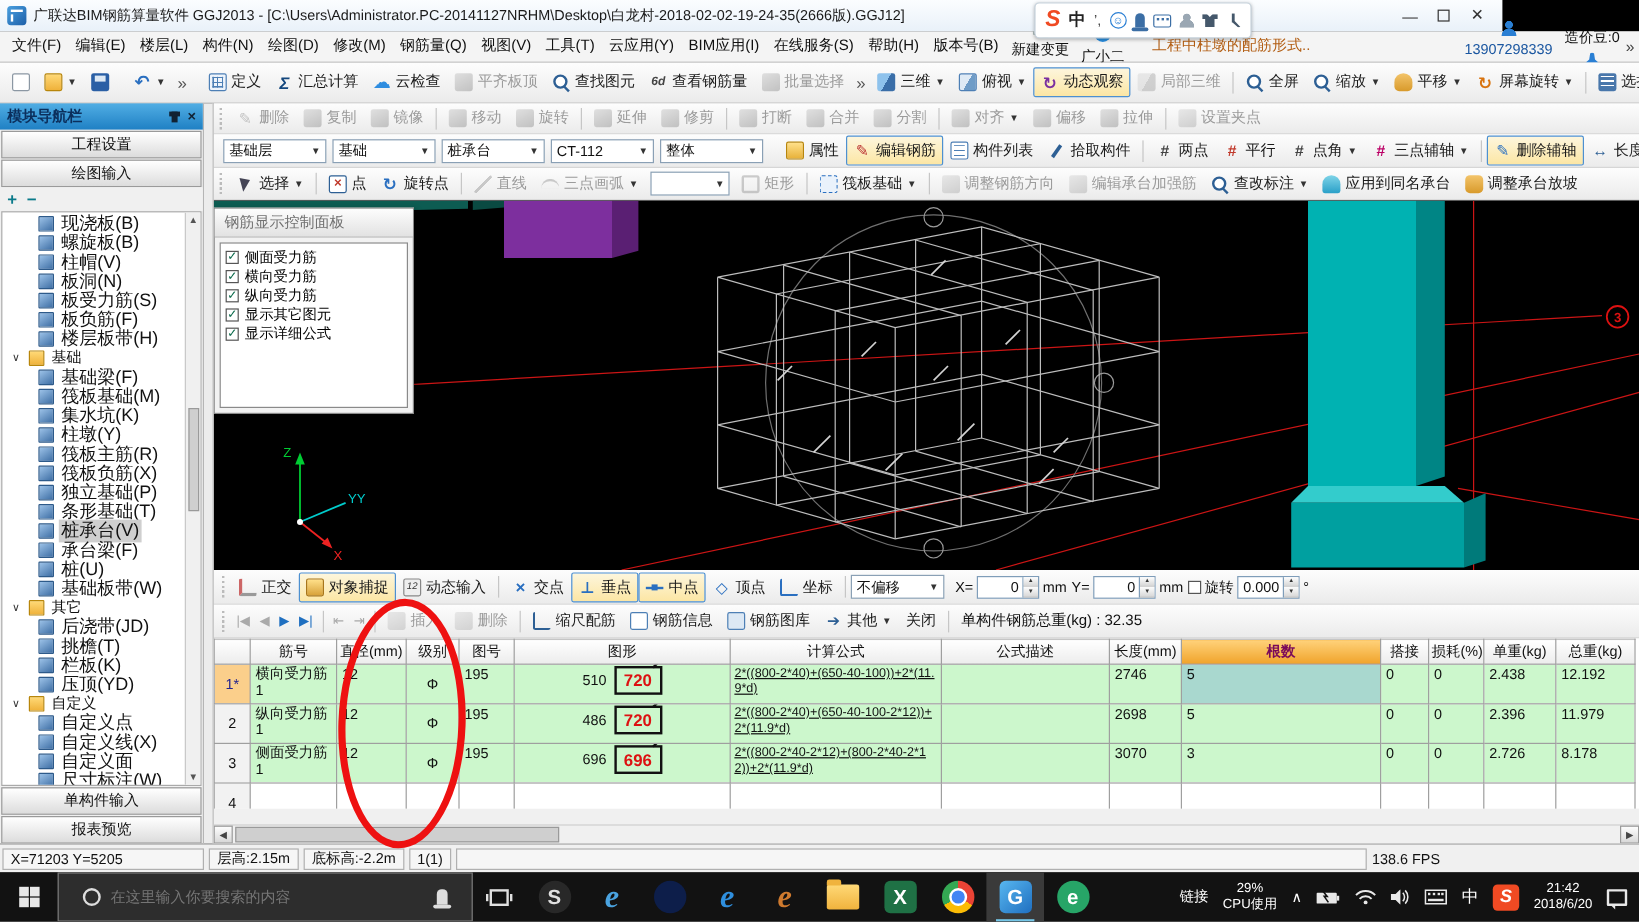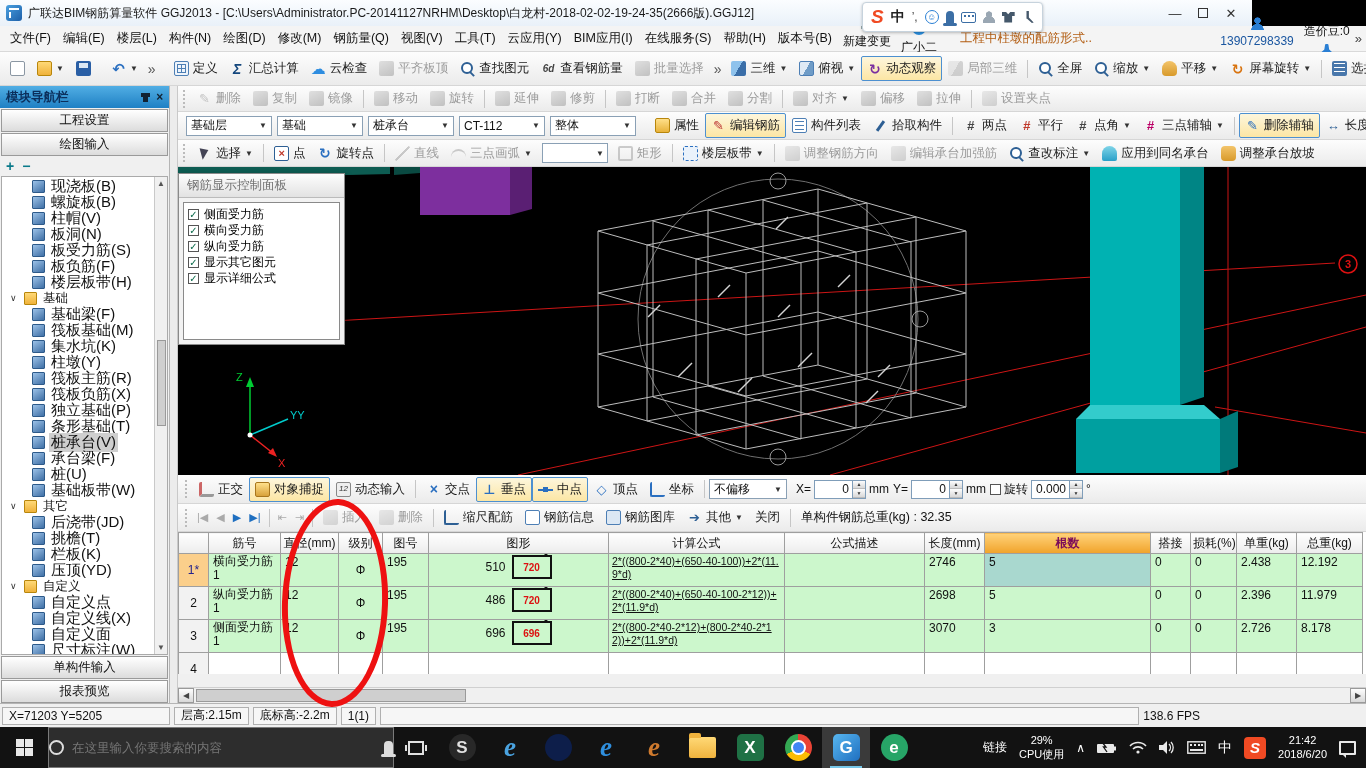--- a/index.html
+++ b/index.html
@@ -214,40 +214,40 @@
   .c-g { background:#ccf7cc; }
   .c-e { background:#fff; }
   .c-sel { background:#a9d8cf; }
   .c-num { background:#f2f2f2; text-align:center; vertical-align:middle; }
   .c-num.cur { background:#fbcf8b; color:#23238e; }
   .c-c { text-align:center; vertical-align:middle;}
   .c-f { font-size:10.5px; line-height:1.25; padding:1px 3px; word-break:break-all;text-decoration:underline;}
   .c-name { line-height:1.15; word-break:break-all; }
   .gwrap { display:flex; align-items:center; justify-content:center; gap:6px; height:100%; }
   .gbox { width:40px; height:24px; border:2px solid #111; position:relative; display:flex; align-items:center; justify-content:center;}
-  .gbox b { color:#dd1111; font-size:10px; font-weight:bold;}
+  .gbox b { color:#dd1111; font-size:14px; font-weight:bold;}
   .hook { position:absolute; top:-7px; right:-7px; width:15px; height:2px; background:#111; transform:rotate(-45deg);}
 
   
   #hscroll-gap { flex:1; background:#f0f0f0;}
   #hscroll { height:16px; background:#f0f0f0; border-top:1px solid #d0d0d0; display:flex; align-items:center;}
   .harr { width:16px; height:15px; background:linear-gradient(#fdfdfd,#d8d8d8); border:1px solid #9a9a9a; font-size:8px; color:#444; display:flex; align-items:center; justify-content:center;}
   #hthumb { width:270px; height:13px; background:#cfcfcf; border:1px solid #9a9a9a; margin-left:2px;}
 
   
   #statusbar { position:absolute; top:703px; left:0; width:1366px; height:24px; background:#f0f0f0; border-top:1px solid #b5b5b5;
     display:flex; align-items:center; padding:0 2px; gap:4px; z-index:20; font-size:12px;}
   .sseg { height:18px; border:1px solid #b0b0b0; background:#f6f6f6; display:flex; align-items:center; padding:0 6px; white-space:nowrap;}
 
   
   #taskbar { position:absolute; top:727px; left:0; width:1366px; height:41px; background:#121212; display:flex; align-items:stretch; z-index:30;}
   #start-btn { width:48px; display:flex; align-items:center; justify-content:center;}
   .winlogo { width:17px; height:17px; display:grid; grid-template-columns:8px 8px; grid-template-rows:8px 8px; gap:1px;}
   .winlogo i { background:#e8e8e8; }
-  #search-box { width:346px; background:#2d2d2d; border:1px solid #7a7a7a; display:flex; align-items:center; gap:8px; padding:0 0; margin:0;}
+  #search-box { width:346px; background:#2d2d2d; border:1px solid #7a7a7a; display:flex; align-items:center; gap:8px; padding:0 20px; margin:0;}
   .cortana { width:15px; height:15px; border:2px solid #ddd; border-radius:50%; flex:none;}
   #search-box input { background:transparent; border:none; outline:none; color:#bbb; font-size:12.5px; flex:1; font-family:inherit;}
   .mic2 { width:9px; height:13px; border-radius:4px 4px 0 0; background:#ddd; position:relative; flex:none;}
   .mic2::after { content:""; position:absolute; left:-3px; bottom:-3px; width:15px; height:3px; background:#ddd; border-radius:2px;}
   #taskview { width:44px; display:flex; align-items:center; justify-content:center;}
   .tv { width:16px; height:14px; border:2px solid #e0e0e0; position:relative; background:#121212;}
   .tv::before { content:""; position:absolute; left:-5px; top:2px; width:2px; height:6px; background:#e0e0e0;}
   .tv::after { content:""; position:absolute; right:-5px; top:2px; width:2px; height:6px; background:#e0e0e0;}
   #apps { display:flex; }
   .appslot { width:48px; display:flex; align-items:center; justify-content:center; position:relative;}
@@ -821,21 +821,21 @@
         <span class="combo" data-name="arc-style-combobox">
           <i class="dd">▼</i>
         </span>
         <span class="tbtn dis" data-name="toolbar-button">
           <i class="ico" data-name="rect-icon"></i>
           <span>矩形</span>
         </span>
         <span class="tsep" data-name="separator"></span>
         <span class="tbtn" data-name="toolbar-button">
           <i class="ico" data-name="smart-layout-icon"></i>
-          <span>楼层板带</span>
+          <span>筏板基础</span>
           <i class="dd">▼</i>
         </span>
         <span class="tsep" data-name="separator"></span>
         <span class="tbtn dis" data-name="toolbar-button">
           <i class="ico" data-name="adjust-rebar-dir-icon"></i>
           <span>调整钢筋方向</span>
         </span>
         <span class="tbtn dis" data-name="toolbar-button">
           <i class="ico" data-name="edit-cap-rebar-icon"></i>
           <span>编辑承台加强筋</span>

